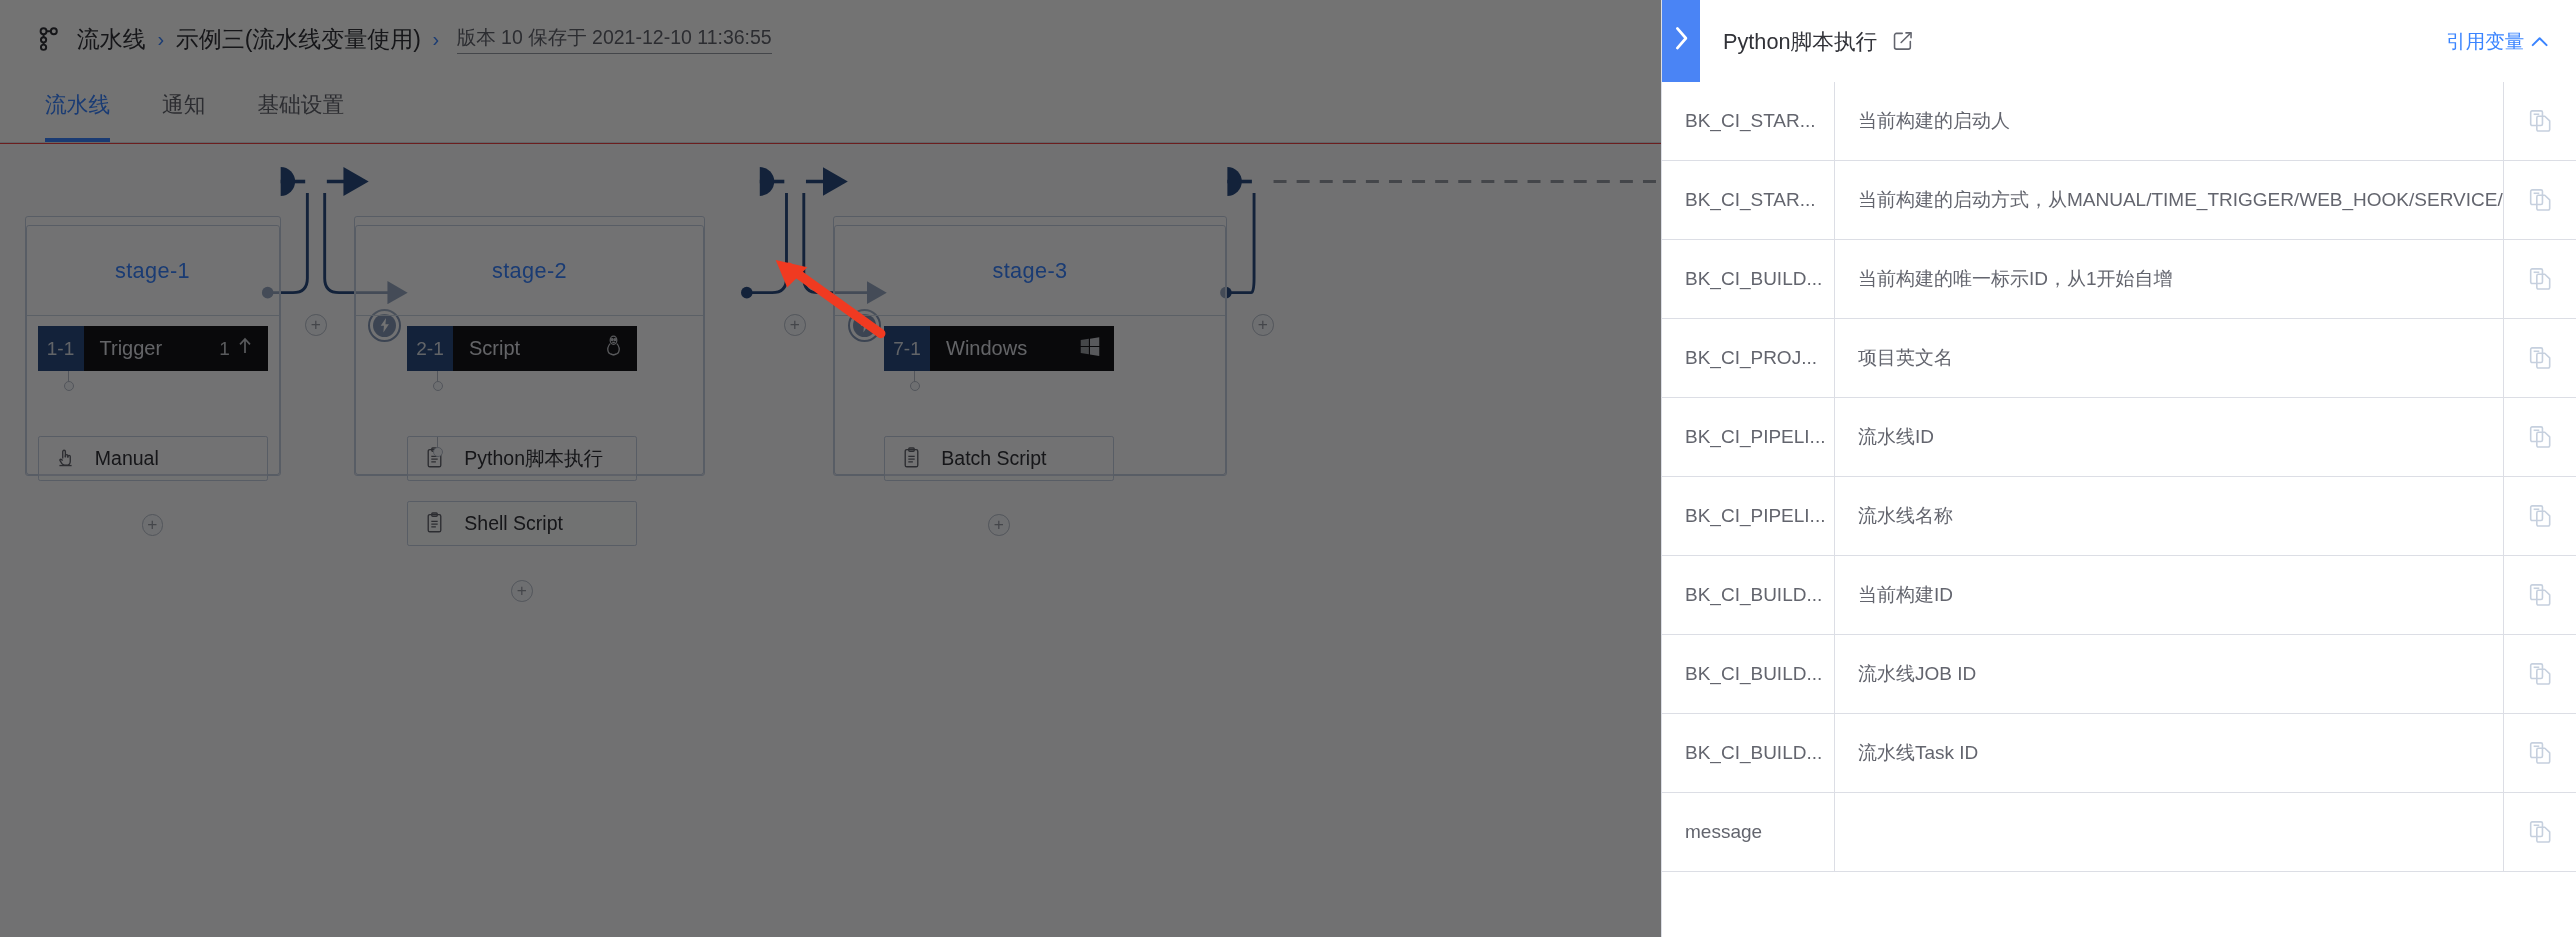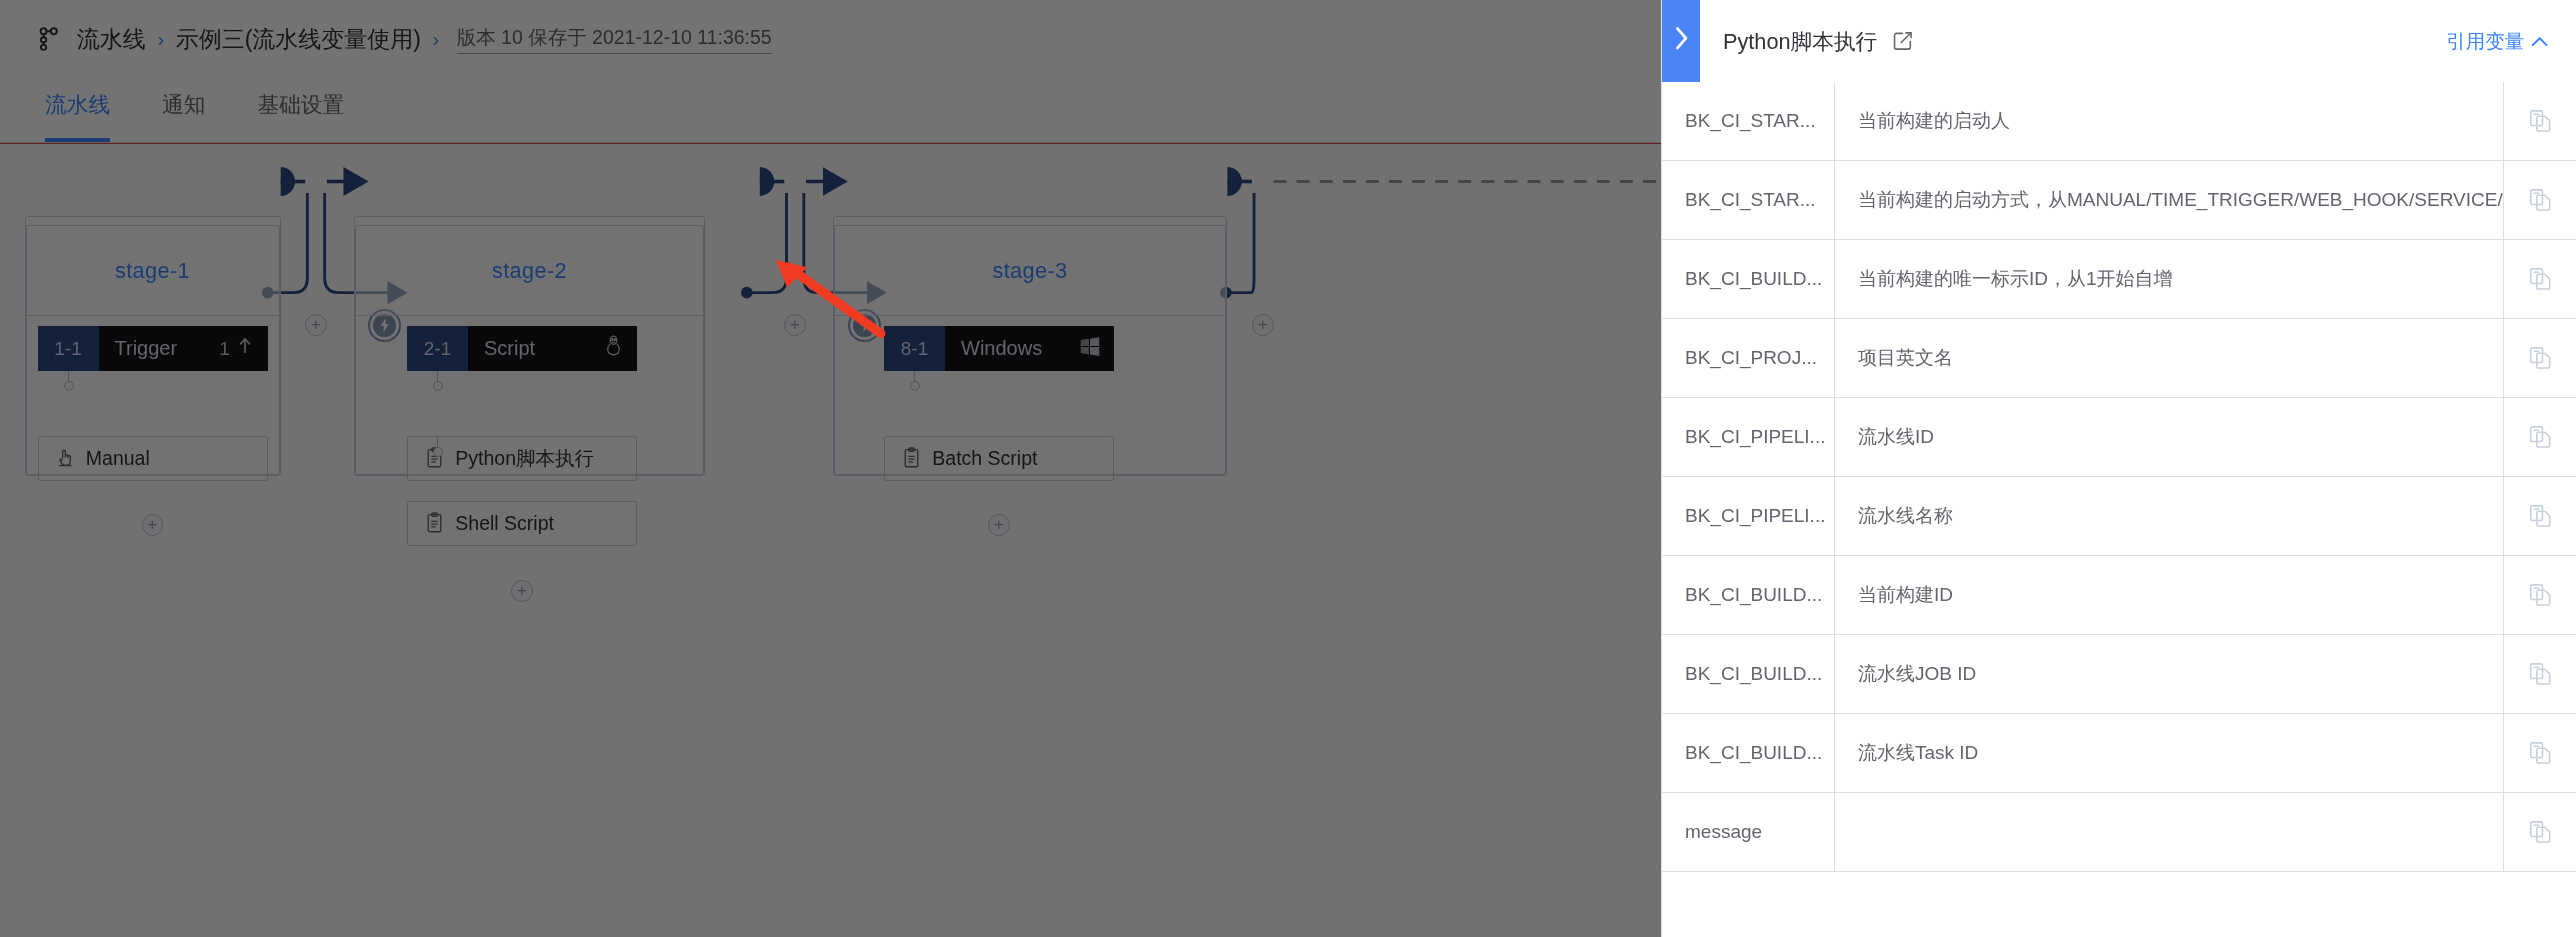--- a/index.html
+++ b/index.html
@@ -108,21 +108,21 @@
   
   .job {
     position: absolute;
   }
   .job-header {
     height: 45px;
     display: flex; align-items: stretch;
     background: #16161a;
   }
   .job-index {
-    width: 61px; background: #2b4c80;
+    width: 46px; background: #2b4c80;
     color: #d8dde5; font-size: 19px;
     display: flex; align-items: center; justify-content: center;
     flex: 0 0 auto;
   }
   .job-name {
     flex: 1 1 auto; display: flex; align-items: center;
     padding: 0 16px;
     color: #dcdee5; font-size: 20px;
   }
   .job-right {
@@ -130,21 +130,21 @@
     color: #c4c6cc; font-size: 19px; gap: 7.2px;
   }
 
   
   .atom {
     height: 45px;
     border: 0.7px solid #c4cee0;
     border-radius: 2.2px;
     background: rgba(255,255,255,0.22);
     display: flex; align-items: center;
-    padding-left: 17.3px; gap: 11px;
+    padding-left: 17.3px; gap: 20px;
     position: relative;
     cursor: pointer;
   }
   .atom-label { font-size: 19.5px; color: #313238; white-space: nowrap; }
 
   .connector-dot {
     position: absolute;
     width: 10px; height: 10px; border-radius: 50%;
     border: 1.4px solid #b6bdca; background: #f4f6fa;
     left: 26px;
@@ -415,21 +415,21 @@
     <div class="stage" style="left:833px; width:394px; height:260px;">
       <div class="stage-container" style="width:394px;height:260px;">
         <div class="stage-title-box">
           <span class="stage-title">stage-3</span>
         </div>
         <div class="stage-body"></div>
       </div>
 
       <div class="job" style="left:51px; top:110px; width:230px;">
         <div class="job-header">
-          <div class="job-index">8-1</div>
+          <div class="job-index">7-1</div>
           <div class="job-name">Windows</div>
           <div class="job-right">
             <span>
               <svg width="20" height="19" viewBox="0 0 16 15">
                 <path d="M0.6 2.3 L7.1 1.3 V7.1 H0.6 Z" fill="#9a9da3"></path>
                 <path d="M8 1.2 L15.4 0 V7.1 H8 Z" fill="#c4c6cc"></path>
                 <path d="M0.6 7.9 H7.1 V13.6 L0.6 12.6 Z" fill="#9a9da3"></path>
                 <path d="M8 7.9 H15.4 V15 L8 13.8 Z" fill="#c4c6cc"></path>
               </svg>
             </span>

